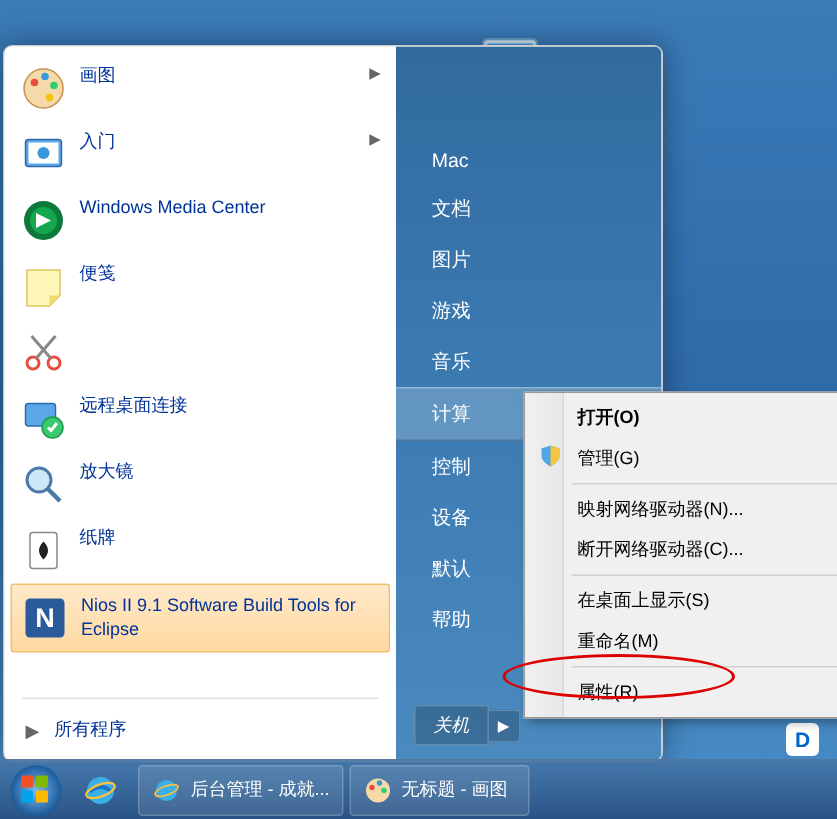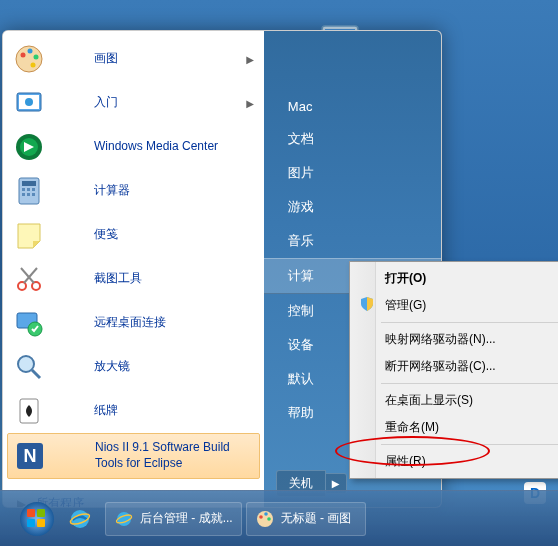--- a/index.html
+++ b/index.html
@@ -9,49 +9,49 @@
 .desktop-icon { position: absolute; top: 20px; left: 310px; width: 60px; text-align: center; }
 .desktop-icon svg { width: 48px; height: 48px; }
 
 
 .start-menu { position: absolute; top: 30px; left: 2px; width: 440px; height: 478px; background: #fff; border-radius: 6px; box-shadow: 0 0 20px rgba(0,0,0,0.4); display: flex; overflow: hidden; border: 1px solid rgba(0,0,0,0.2); }
 
 .left-panel { width: 262px; background: #fff; display: flex; flex-direction: column; padding: 6px 4px 4px 4px; }
 .right-panel { width: 178px; background: linear-gradient(180deg, #316b9e 0%, #3a78b0 40%, #4a8abf 100%); color: #fff; padding: 60px 0 10px 0; position: relative; }
 
 .program-list { flex: 1; }
-.program-item { display: flex; align-items: center; padding: 6px 6px; font-size: 12px; color: #003399; cursor: pointer; border-radius: 2px; gap: 41px; }
+.program-item { display: flex; align-items: flex-start; padding: 6px 6px; font-size: 12px; color: #003399; cursor: pointer; border-radius: 2px; }
 .program-item.selected { background: linear-gradient(180deg, #ffe9c9, #ffd9a0); border: 1px solid #f0c070; }
 .program-item .icon { width: 32px; height: 32px; margin-right: 8px; display: flex; align-items: center; justify-content: center; }
 .program-item .label { flex: 1; line-height: 1.3; }
 .program-item .arrow { font-size: 10px; color: #666; }
 
 .divider { height: 1px; background: #e0e0e0; margin: 4px 8px; }
 
 .all-programs { display: flex; align-items: center; padding: 8px 10px; font-size: 12px; color: #003399; cursor: pointer; }
 .all-programs .arrow { margin-right: 10px; color: #666; }
 
 .right-item { padding: 8px 24px; font-size: 13px; cursor: pointer; }
 .right-item.highlighted { background: rgba(255,255,255,0.2); border-top: 1px solid rgba(255,255,255,0.3); border-bottom: 1px solid rgba(0,0,0,0.2); }
 
 .shutdown-area { position: absolute; bottom: 10px; left: 12px; display: flex; align-items: center; }
-.shutdown-btn { background: rgba(0,0,0,0.2); border: 1px solid rgba(255,255,255,0.2); color: #fff; padding: 4px 12px; font-size: 12px; border-radius: 3px 0 0 3px; cursor: pointer; }
+.shutdown-btn { background: rgba(0,0,0,0.2); border: 1px solid rgba(255,255,255,0.2); color: #fff; padding: 4px 12px; font-size: 12px; border-radius: 3px 0 0 3px; cursor: pointer; font-style: italic; }
 .shutdown-arrow { background: rgba(0,0,0,0.2); border: 1px solid rgba(255,255,255,0.2); border-left: none; color: #fff; padding: 4px 6px; font-size: 10px; border-radius: 0 3px 3px 0; cursor: pointer; }
 
 
 .context-menu { position: absolute; top: 261px; left: 325px; width: 226px; background: #f0f0f0; border: 1px solid #979797; box-shadow: 3px 3px 6px rgba(0,0,0,0.3); padding: 3px; font-size: 12px; z-index: 100; margin-left: 24px; }
 .context-item { padding: 5px 8px 5px 32px; cursor: pointer; position: relative; color: #000; }
 .context-item .ctx-icon { position: absolute; left: 6px; top: 4px; width: 16px; height: 16px; }
 .context-divider { height: 1px; background: #d0d0d0; margin: 3px 2px 3px 28px; }
 .context-icon-strip { position: absolute; left: 0; top: 0; bottom: 0; width: 26px; background: linear-gradient(90deg, #f0f0f0, #e8e8e8); border-right: 1px solid #d8d8d8; }
 
 .highlight-ellipse { position: absolute; top: 436px; left: 335px; width: 155px; height: 30px; border: 2px solid #d00; border-radius: 50%; z-index: 101; pointer-events: none; }
 
 
-.taskbar { position: absolute; bottom: 0; left: 0; right: 0; height: 56px; background: linear-gradient(180deg, rgba(70,120,170,0.9), rgba(40,80,130,0.95)); display: flex; align-items: center; padding: 0 17px; border-top: 1px solid rgba(255,255,255,0.2); }
+.taskbar { position: absolute; bottom: 0; left: 0; right: 0; height: 40px; background: linear-gradient(180deg, rgba(70,120,170,0.9), rgba(40,80,130,0.95)); display: flex; align-items: center; padding: 0 4px; border-top: 1px solid rgba(255,255,255,0.2); }
 .start-orb { width: 40px; height: 40px; display: flex; align-items: center; justify-content: center; cursor: pointer; }
 .start-orb svg { width: 36px; height: 36px; }
 .pinned-icon { width: 46px; height: 34px; display: flex; align-items: center; justify-content: center; cursor: pointer; border-radius: 3px; }
 .task-btn { height: 34px; min-width: 120px; background: rgba(255,255,255,0.1); border: 1px solid rgba(255,255,255,0.2); border-radius: 3px; display: flex; align-items: center; padding: 0 8px; margin: 0 2px; font-size: 12px; color: #fff; cursor: pointer; }
 .task-btn .task-icon { width: 20px; height: 20px; margin-right: 6px; }
 
 .watermark { position: absolute; bottom: 42px; right: 8px; display: flex; align-items: center; color: #fff; font-size: 11px; }
 .watermark .wm-logo { width: 22px; height: 22px; margin-right: 4px; background: #fff; color: #06c; border-radius: 4px; display: flex; align-items: center; justify-content: center; font-weight: bold; font-size: 14px; }
 .watermark .wm-title { font-size: 14px; font-weight: bold; }
 </style>
@@ -100,51 +100,35 @@
               <circle cx="16" cy="16" r="13" fill="#0d7a3a"></circle>
               <circle cx="16" cy="16" r="9" fill="#13a84f"></circle>
               <path d="M11 11 L21 16 L11 21 Z" fill="#fff"></path>
             </svg>
           </span>
         <span class="label">Windows Media Center</span>
       </div>
       <div class="program-item">
         <span class="icon">
             <svg viewBox="0 0 32 32">
-              <rect x="6" y="3" width="20" height="26" rx="2" fill="#a8c8e8" stroke="#5080b0"></rect>
-              <rect x="9" y="6" width="14" height="5" fill="#3a6a9a"></rect>
-              <rect x="9" y="13" width="3" height="3" fill="#5a8aba"></rect>
-              <rect x="14" y="13" width="3" height="3" fill="#5a8aba"></rect>
-              <rect x="19" y="13" width="3" height="3" fill="#5a8aba"></rect>
-              <rect x="9" y="18" width="3" height="3" fill="#5a8aba"></rect>
-              <rect x="14" y="18" width="3" height="3" fill="#5a8aba"></rect>
-              <rect x="19" y="18" width="3" height="3" fill="#5a8aba"></rect>
-            </svg>
-          </span>
-        <span class="label">计算器</span>
-      </div>
-      <div class="program-item">
-        <span class="icon">
-            <svg viewBox="0 0 32 32">
               <path d="M5 5 L27 5 L27 22 L20 29 L5 29 Z" fill="#fef7b8" stroke="#d9c65c"></path>
               <path d="M20 22 L27 22 L20 29 Z" fill="#eed96c"></path>
             </svg>
           </span>
         <span class="label">便笺</span>
       </div>
       <div class="program-item">
         <span class="icon">
             <svg viewBox="0 0 32 32">
               <circle cx="9" cy="23" r="4" fill="none" stroke="#e74c3c" stroke-width="2"></circle>
               <circle cx="23" cy="23" r="4" fill="none" stroke="#e74c3c" stroke-width="2"></circle>
               <line x1="11" y1="20" x2="24" y2="5" stroke="#888" stroke-width="2"></line>
               <line x1="21" y1="20" x2="8" y2="5" stroke="#888" stroke-width="2"></line>
             </svg>
           </span>
-        <span class="label">截图工具</span>
       </div>
       <div class="program-item">
         <span class="icon">
             <svg viewBox="0 0 32 32">
               <rect x="4" y="6" width="20" height="15" rx="2" fill="#5ba7e8" stroke="#2d6aa8"></rect>
               <circle cx="22" cy="22" r="7" fill="#3ac96e" stroke="#1a9a4a"></circle>
               <path d="M19 22 L21 24 L25 19" stroke="#fff" stroke-width="2" fill="none"></path>
             </svg>
           </span>
         <span class="label">远程桌面连接</span>

